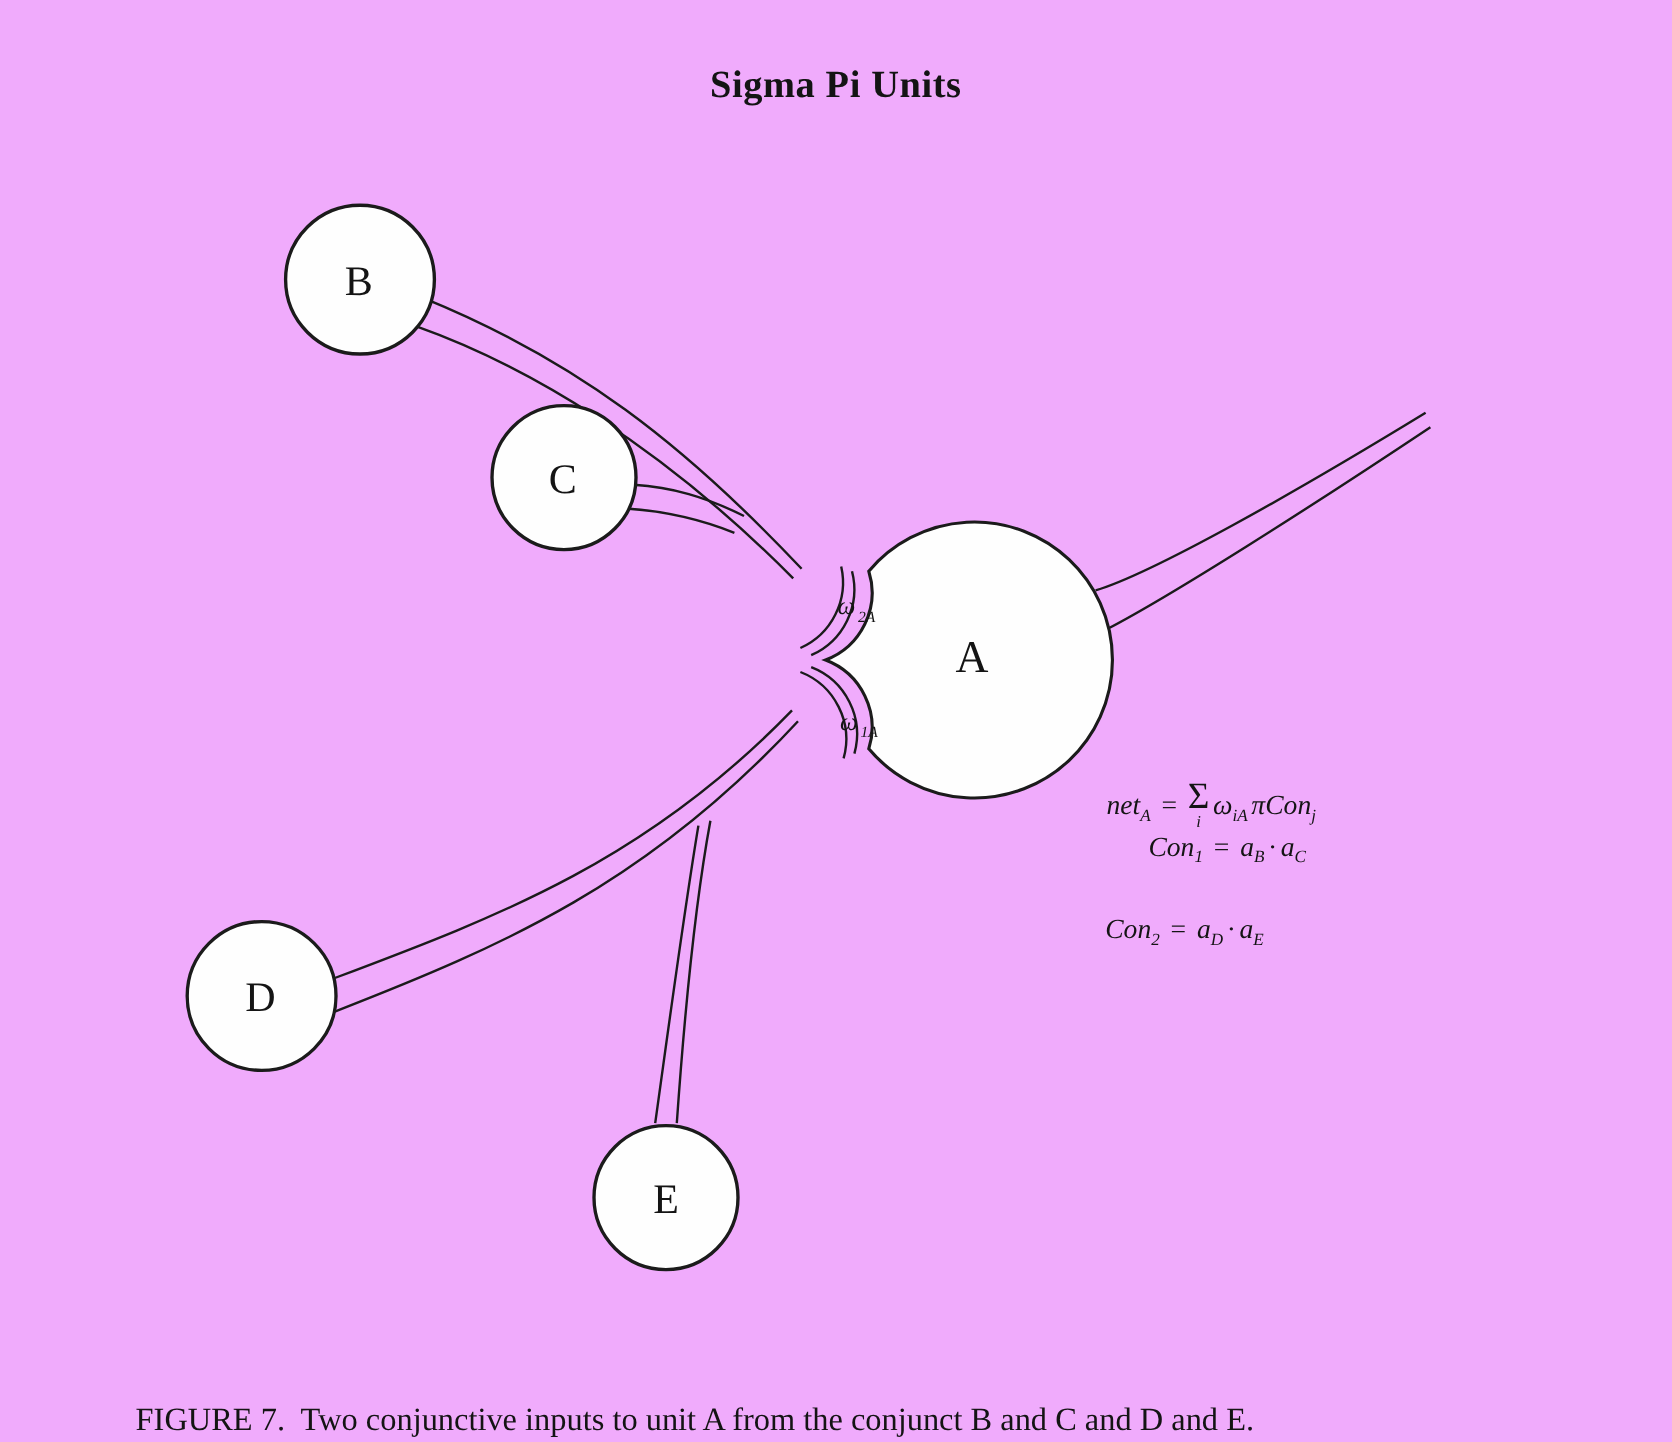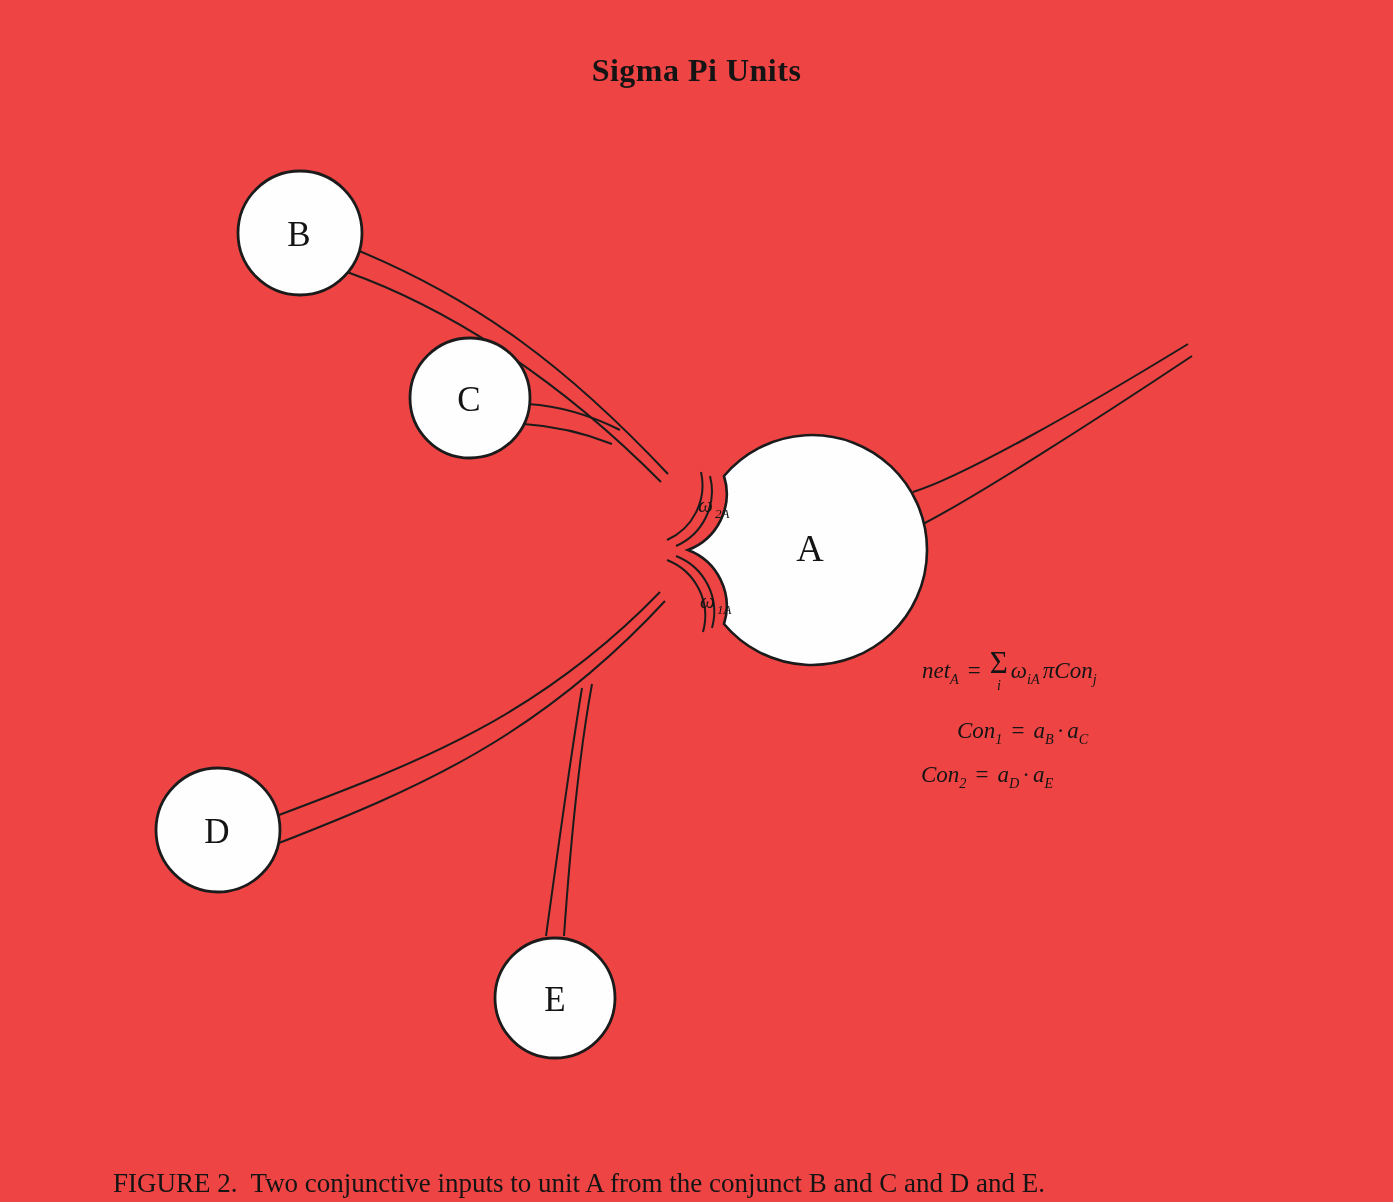--- a/index.html
+++ b/index.html
@@ -1,17 +1,17 @@
 <!DOCTYPE html>
 <html><head>
 <meta charset="utf-8">
 <style>
   html,body{margin:0;padding:0;background:#fefefe;}
   .page{
-    position:relative;width:1393px;height:1202px;background:#ef4444;
+    position:relative;width:1393px;height:1202px;background:#f0abfc;
     font-family:"Liberation Serif",serif;color:#141414;overflow:hidden;
   }
   .title{
     position:absolute;top:52px;left:0;width:100%;text-align:center;
     font-size:32px;font-weight:600;letter-spacing:.5px;margin:0;
   }
   svg.diagram{position:absolute;left:0;top:0;width:1393px;height:1202px;}
   .ln{fill:none;stroke:#1b1b1b;stroke-width:2;}
   .node{fill:#fefefe;stroke:#1b1b1b;stroke-width:2.8;}
   .abody{fill:#fefefe;stroke:#1b1b1b;stroke-width:2.6;}
@@ -25,21 +25,21 @@
   .ws{font-family:"Liberation Serif",serif;font-style:italic;font-size:13px;fill:#141414;}
   .eq{position:absolute;font-size:23px;white-space:nowrap;color:#141414;}
   .eq .v{font-style:italic;}
   .eq sub{font-size:0.62em;font-style:italic;}
   .eq .op{margin:0 9px;font-style:normal;}
   .eq .dot{margin:0 3px;font-style:normal;}
   .bigop{display:inline-block;vertical-align:middle;text-align:center;line-height:1;margin-right:3px;position:relative;top:-3px;}
   .bigop .s{display:block;font-size:31px;line-height:1;font-style:normal;}
   .bigop .ss{display:block;font-size:14px;font-style:italic;line-height:1;margin-top:1px;}
   .eq1{left:922px;top:650px;}
-  .eq2{left:957px;top:718px;}
+  .eq2{left:957px;top:693px;}
   .eq3{left:921px;top:762px;}
   .caption{
     position:absolute;left:113px;top:1090px;font-size:27px;line-height:37.5px;
     white-space:pre;color:#141414;
   }
 </style>
 </head>
 <body>
 
 <div class="page">
@@ -88,17 +88,17 @@
     <text class="ws" x="717" y="614">1A</text>
   </svg>
 
   <div class="eq eq1"><span class="v">net</span><sub>A</sub><span class="op">=</span><span class="bigop"><span class="s">Σ</span><span class="ss">i</span></span><span class="v">ω</span><sub>iA</sub><span class="v" style="margin-left:3px;">π</span><span class="v">Con</span><sub>j</sub></div>
 
   <div class="eq eq2"><span class="v">Con</span><sub>1</sub><span class="op">=</span><span class="v">a</span><sub>B</sub><span class="dot">·</span><span class="v">a</span><sub>C</sub></div>
 
   <div class="eq eq3"><span class="v">Con</span><sub>2</sub><span class="op">=</span><span class="v">a</span><sub>D</sub><span class="dot">·</span><span class="v">a</span><sub>E</sub></div>
 
   <div class="caption">
-    <div class="cap-line">FIGURE 2.  Two conjunctive inputs to unit A from the conjunct B and C and D and E.</div>
+    <div class="cap-line">FIGURE 7.  Two conjunctive inputs to unit A from the conjunct B and C and D and E.</div>
     
   </div>
 
 </div>
 
 </body></html>

